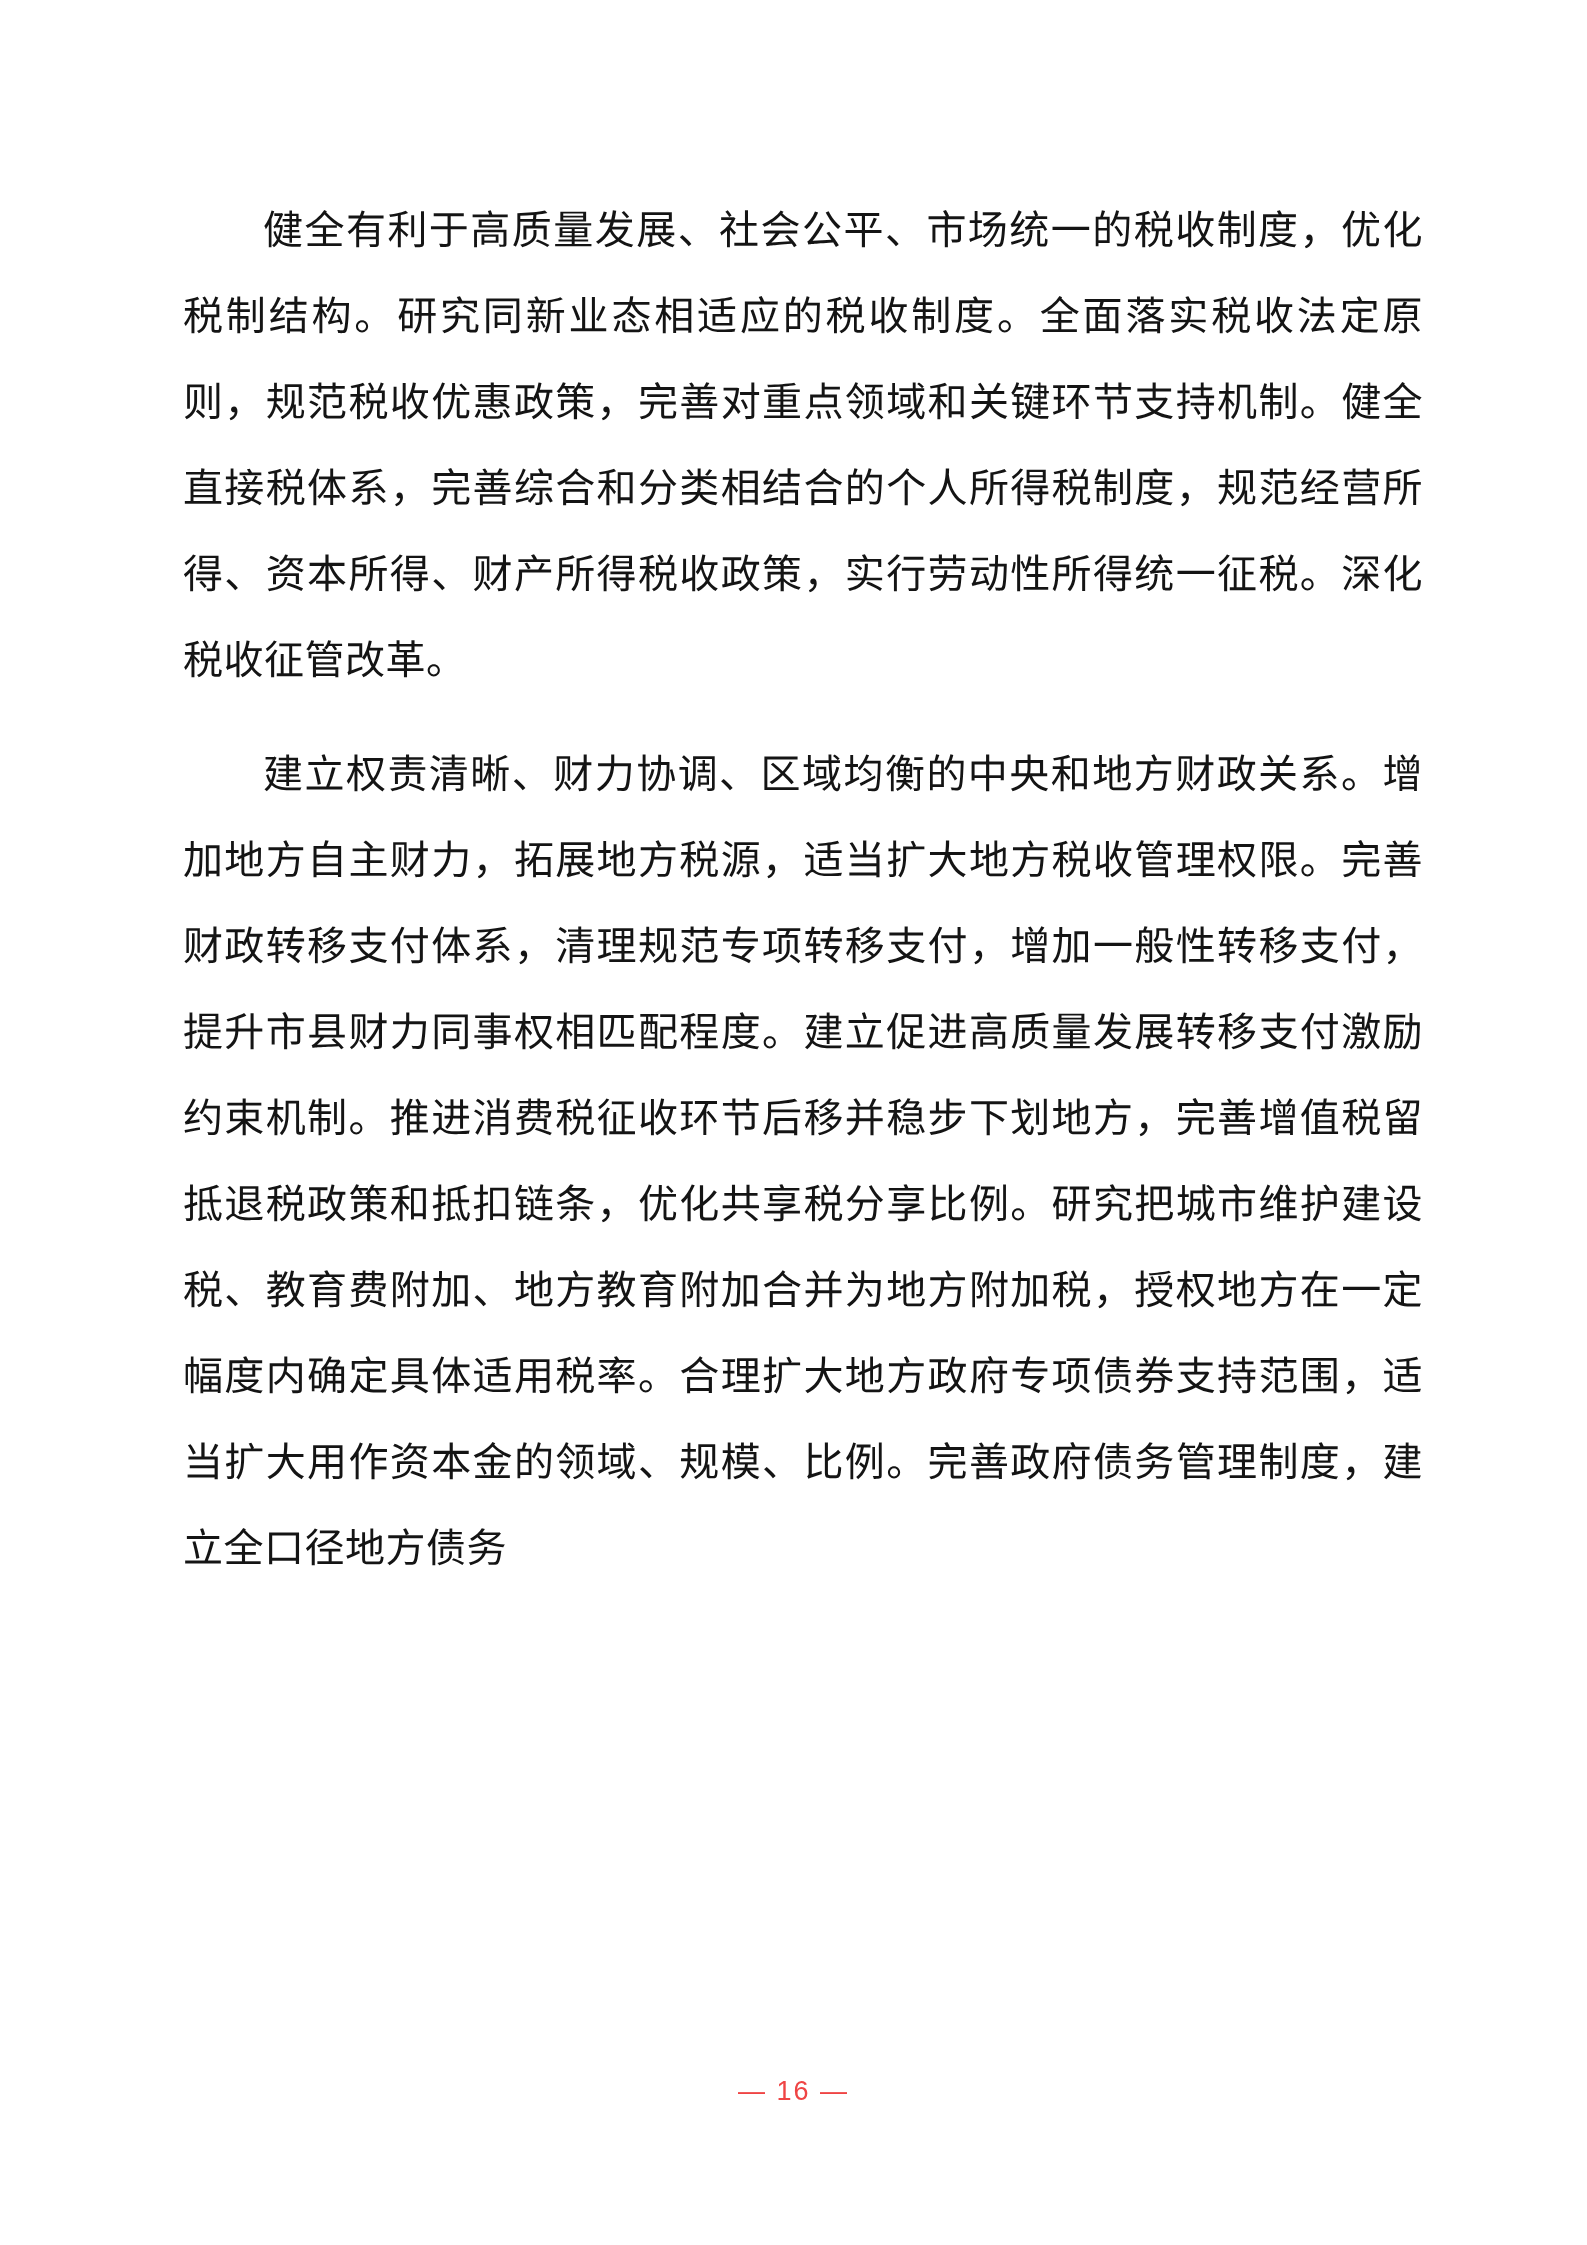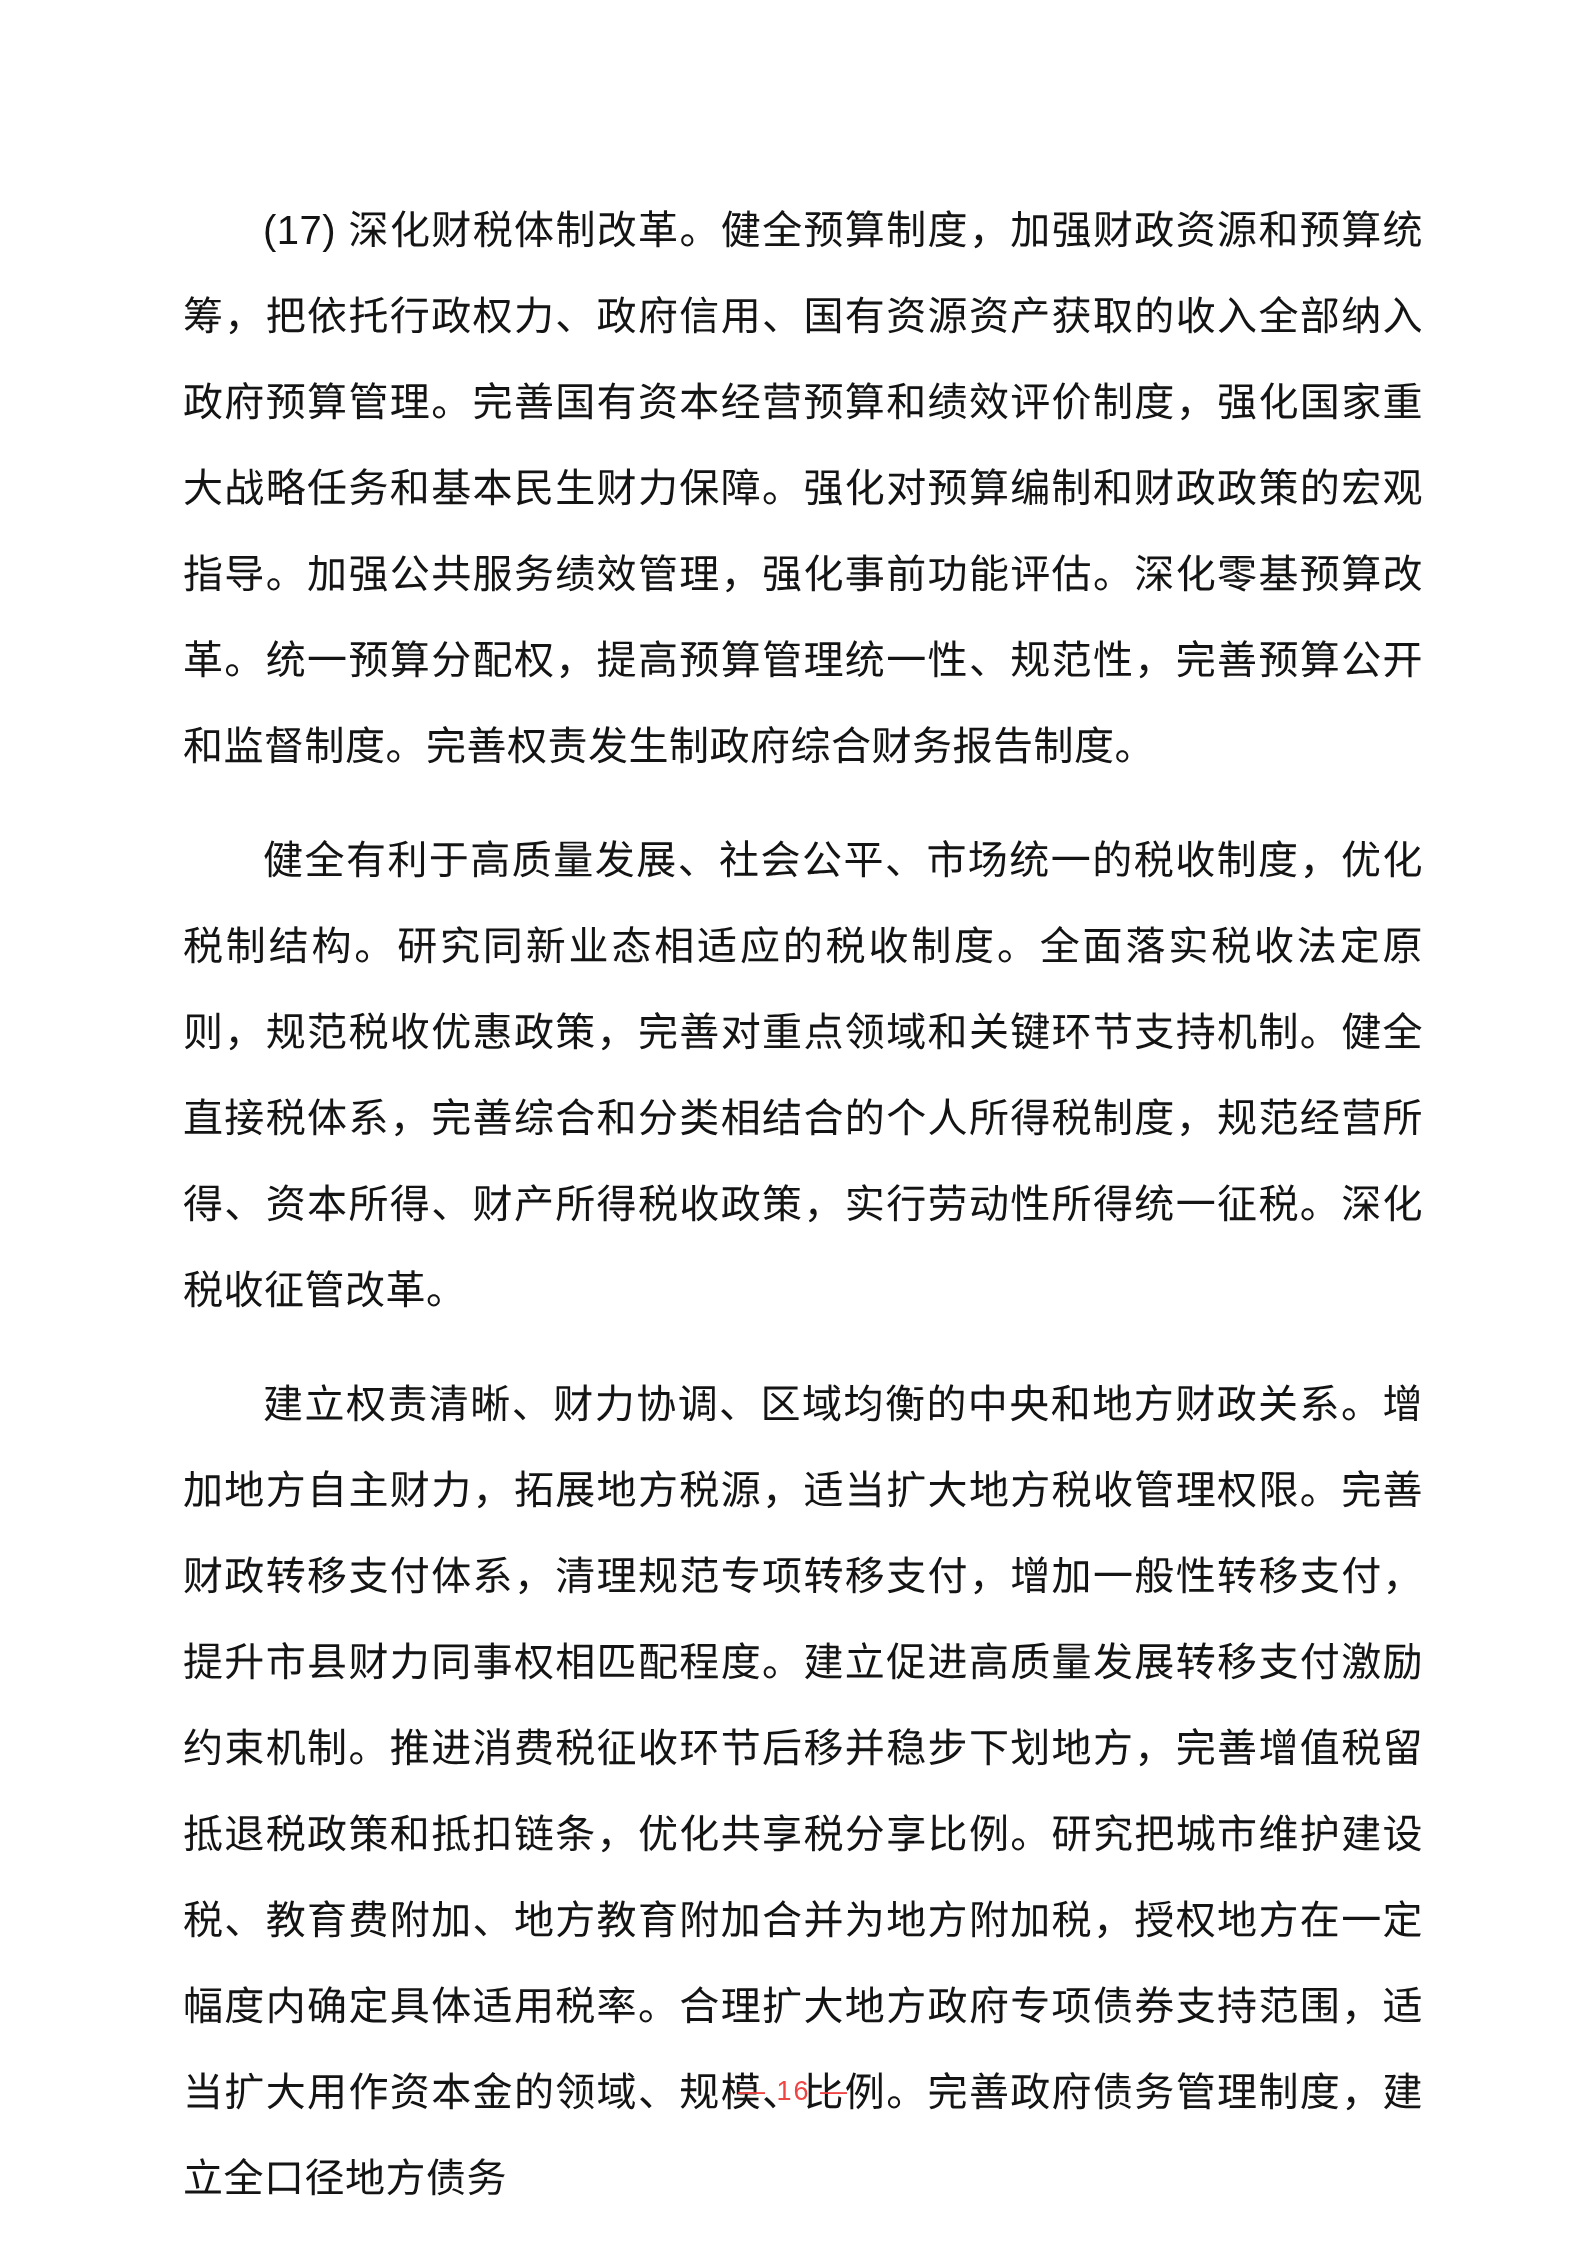--- a/index.html
+++ b/index.html
@@ -42,20 +42,19 @@
     line-height: 34px;
     color: #ef4444;
     letter-spacing: 2px;
   }
 </style>
 </head>
 <body>
 
 <div class="page">
   <div class="doc-body">
-    <p>(17) 深化财税体制改革。健全预算制度，加强财政资源和预算统筹，把依托行政权力、政府信用、国有资源资产获取的收入全部纳入政府预算管理。完善国有资本经营预算和绩效评价制度，强化国家重大战略任务和基本民生财力保障。强化对预算编制和财政政策的宏观指导。加强公共服务绩效管理，强化事前功能评估。深化零基预算改革。统一预算分配权，提高预算管理统一性、规范性，完善预算公开和监督制度。完善权责发生制政府综合财务报告制度。</p>
     <p>健全有利于高质量发展、社会公平、市场统一的税收制度，优化税制结构。研究同新业态相适应的税收制度。全面落实税收法定原则，规范税收优惠政策，完善对重点领域和关键环节支持机制。健全直接税体系，完善综合和分类相结合的个人所得税制度，规范经营所得、资本所得、财产所得税收政策，实行劳动性所得统一征税。深化税收征管改革。</p>
     <p>建立权责清晰、财力协调、区域均衡的中央和地方财政关系。增加地方自主财力，拓展地方税源，适当扩大地方税收管理权限。完善财政转移支付体系，清理规范专项转移支付，增加一般性转移支付，提升市县财力同事权相匹配程度。建立促进高质量发展转移支付激励约束机制。推进消费税征收环节后移并稳步下划地方，完善增值税留抵退税政策和抵扣链条，优化共享税分享比例。研究把城市维护建设税、教育费附加、地方教育附加合并为地方附加税，授权地方在一定幅度内确定具体适用税率。合理扩大地方政府专项债券支持范围，适当扩大用作资本金的领域、规模、比例。完善政府债务管理制度，建立全口径地方债务</p>
   </div>
   <div class="page-footer">
     <span>— 16 —</span>
   </div>
 </div>
 
 </body></html>

